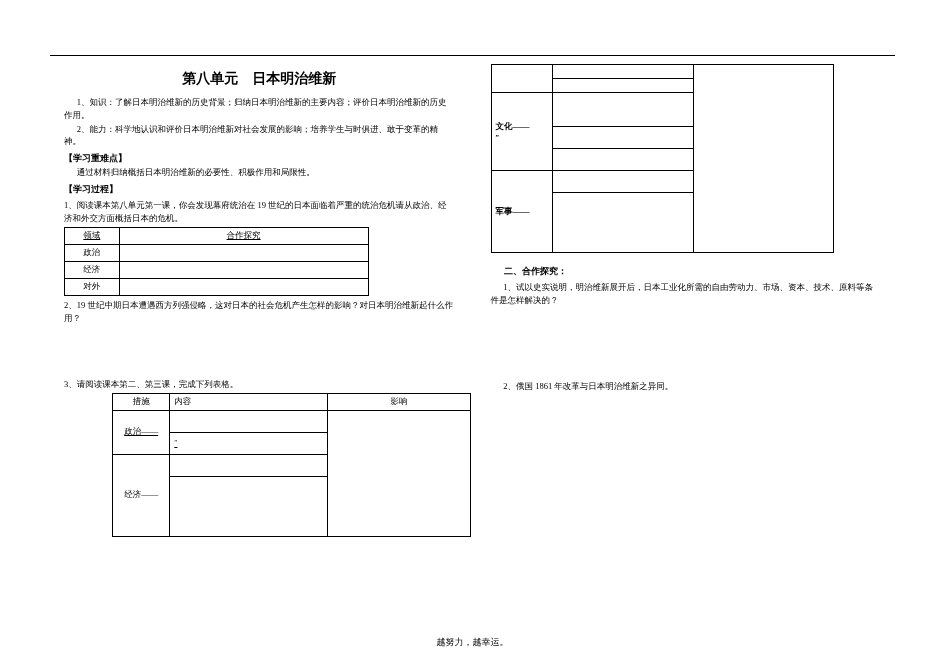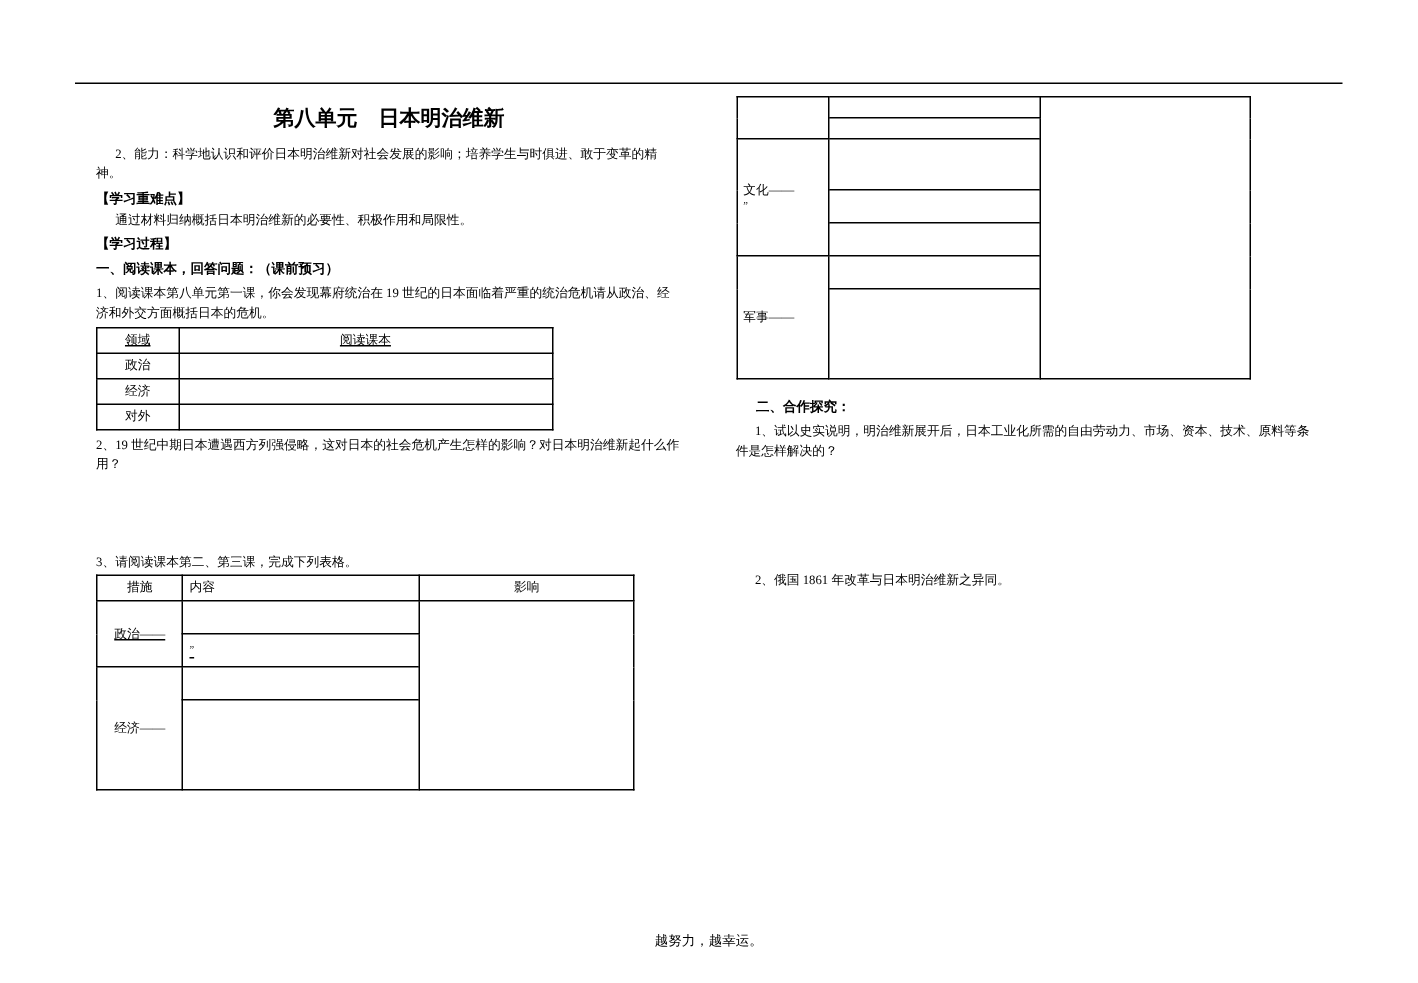--- a/index.html
+++ b/index.html
@@ -56,78 +56,78 @@
     table { border-collapse: collapse; font-size: 8.5px; }
     td, th { border: 1px solid #000; padding: 2px 4px; vertical-align: middle; }
 
     .table1 { width: 78%; margin-top: 3px; }
     .table1 td { height: 14px; }
     .table1 .hcol { width: 18%; text-align: center; font-weight: normal; }
     .table1 .hdr { text-align: center; text-decoration: underline; }
 
     .gap-small { height: 50px; }
 
-    .table2 { width: 92%; margin-top: 2px; }
+    .table2 { width: 92%; margin-top: 2px; margin-left: 48px; }
     .table2 td { text-align: left; }
     .table2 .c1 { width: 16%; text-align: center; }
     .table2 .c2 { width: 44%; }
     .table2 .c3 { width: 40%; text-align: center; }
     .table2 .rh { height: 14px; }
     .table2 .r1 { height: 22px; text-decoration: underline; }
     .table2 .rbig { height: 60px; }
 
-    .table3 { width: 88%; margin-top: 0; }
+    .table3 { width: 88%; margin-top: 0; font-weight: bold; }
     .table3 td { }
     .table3 .c1 { width: 18%; text-align: left; padding-left: 4px; }
     .table3 .r0a { height: 14px; }
     .table3 .r0b { height: 14px; }
     .table3 .r1 { height: 34px; }
     .table3 .r2 { height: 22px; }
     .table3 .r3 { height: 22px; }
     .table3 .r4 { height: 60px; }
 
     .tinyquote { font-size: 7px; vertical-align: top; }
 
     .gap-med { height: 70px; }
 
     .footer {
       position: absolute;
-      bottom: 21px;
+      bottom: 6px;
       width: 945px;
       text-align: center;
       font-size: 9px;
       font-family: "KaiTi", "楷体", serif;
       color: #000;
     }
   </style>
 </head>
 <body>
 
 <div class="page">
   <div class="columns">
 
     <div class="col col-left">
 
       <h1 class="title">第八单元　日本明治维新</h1>
 
+      <div class="para indent">1、知识：了解日本明治维新的历史背景；归纳日本明治维新的主要内容；评价日本明治维新的历史作用。</div>
       <div class="para indent">2、能力：科学地认识和评价日本明治维新对社会发展的影响；培养学生与时俱进、敢于变革的精神。</div>
 
       <div class="sec-head">【学习重难点】</div>
       <div class="para indent">通过材料归纳概括日本明治维新的必要性、积极作用和局限性。</div>
 
       <div class="sec-head">【学习过程】</div>
-      <div class="sec-head">一、阅读课本，回答问题：（课前预习）</div>
 
       <div class="q">1、阅读课本第八单元第一课，你会发现幕府统治在 19 世纪的日本面临着严重的统治危机请从政治、经济和外交方面概括日本的危机。</div>
 
       <table class="table1">
         <tbody>
             <tr>
           <td class="hcol hdr">领域</td>
-          <td class="hdr">阅读课本</td>
+          <td class="hdr">合作探究</td>
         </tr>
         <tr>
           <td class="hcol">政治</td>
           <td></td>
         </tr>
         <tr>
           <td class="hcol">经济</td>
           <td></td>
         </tr>
         <tr>

